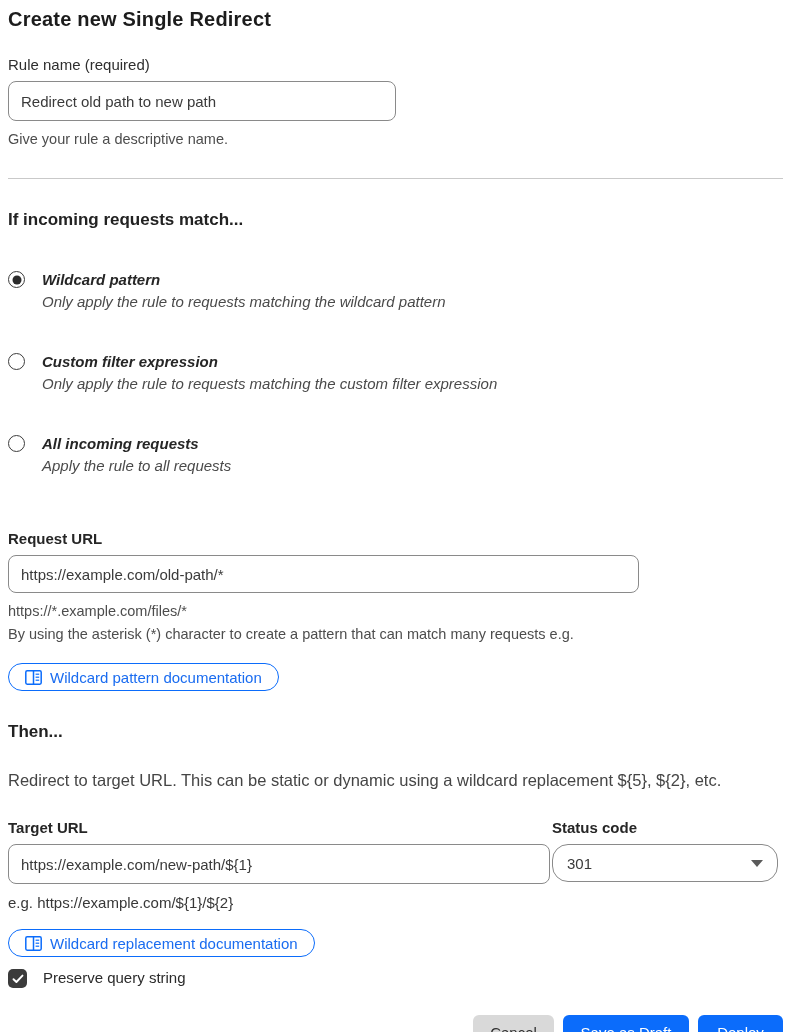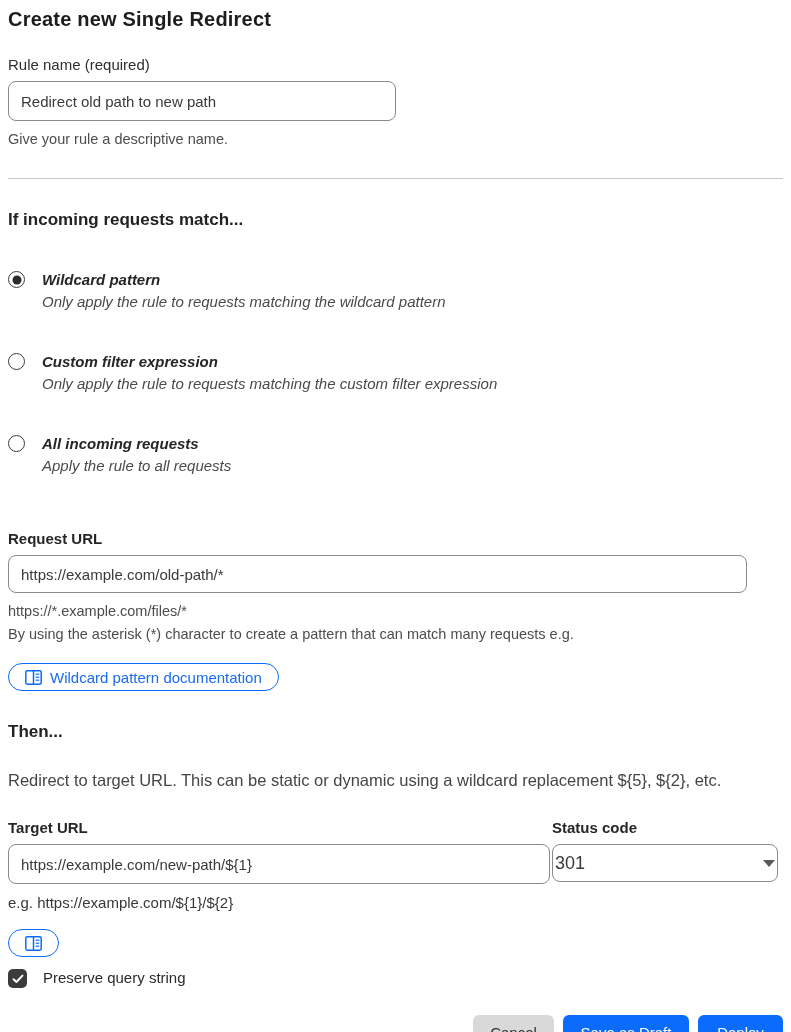--- a/index.html
+++ b/index.html
@@ -32,21 +32,21 @@
     border: 1px solid #8a8a8a;
     border-radius: 8px;
     padding: 0 12px;
     font-size: 15px;
     font-family: "Liberation Sans", "DejaVu Sans", sans-serif;
     color: #3a3a3a;
     background: #fff;
     outline: none;
   }
   .rule-name-input { width: 388px; }
-  .full-width { width: 739px; }
+  .full-width { width: 631px; }
 
   .helper {
     font-size: 14.5px;
     color: #4d4d4d;
     margin-top: 7px;
     line-height: 23px;
   }
 
   .divider {
     border: none;
@@ -130,27 +130,27 @@
     display: flex;
     margin-top: 29px;
     gap: 2px;
   }
   .target-col { width: 542px; }
   .status-col { width: 226px; }
 
   .select-box {
     height: 38px;
     border: 1px solid #8a8a8a;
-    border-radius: 8px;
+    border-radius: 16px;
     background: #fff;
     display: flex;
     align-items: center;
     justify-content: space-between;
-    padding: 0 2px;
-    font-size: 18px;
+    padding: 0 14px;
+    font-size: 15px;
     color: #3a3a3a;
     cursor: pointer;
   }
   .select-arrow {
     width: 0; height: 0;
     border-left: 6px solid transparent;
     border-right: 6px solid transparent;
     border-top: 7px solid #5a5a5a;
   }
   .target-input { height: 38px; width: 542px; }
@@ -298,20 +298,21 @@
   <button class="doc-button" style="margin-top:18px">
     <span>
       <svg width="17" height="15" viewBox="0 0 17 15" fill="none">
         <rect x="0.8" y="0.8" width="15.4" height="13.4" rx="1.4" stroke="#0b6cfb" stroke-width="1.5"></rect>
         <line x1="8.5" y1="1" x2="8.5" y2="14" stroke="#0b6cfb" stroke-width="1.5"></line>
         <line x1="10.6" y1="4.2" x2="14.2" y2="4.2" stroke="#0b6cfb" stroke-width="1.2"></line>
         <line x1="10.6" y1="7.2" x2="14.2" y2="7.2" stroke="#0b6cfb" stroke-width="1.2"></line>
         <line x1="10.6" y1="10.2" x2="14.2" y2="10.2" stroke="#0b6cfb" stroke-width="1.2"></line>
       </svg>
     </span>
+    <span>Wildcard replacement documentation</span>
   </button>
 
   <div class="checkbox-row">
     <span class="checkbox">
       <svg width="12" height="10" viewBox="0 0 12 10" fill="none">
         <path d="M1.5 5.2 L4.4 8 L10.5 1.6" stroke="#ffffff" stroke-width="1.9" stroke-linecap="round" stroke-linejoin="round"></path>
       </svg>
     </span>
     <span class="checkbox-label">Preserve query string</span>
   </div>

